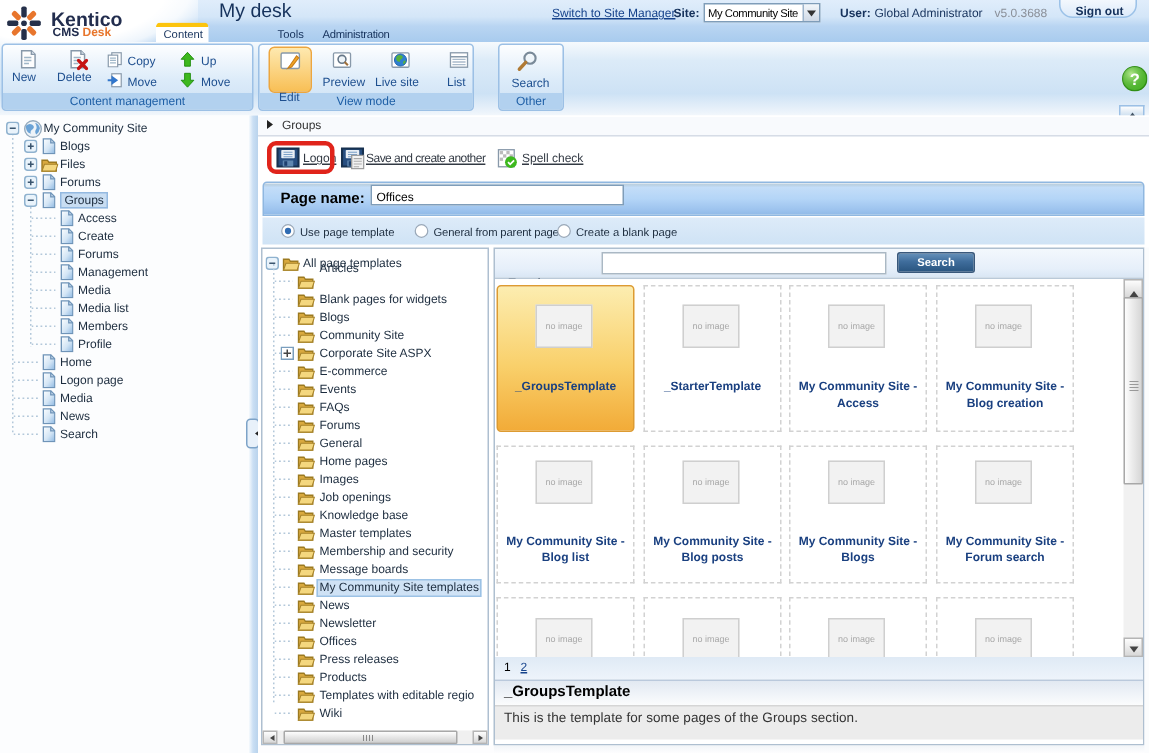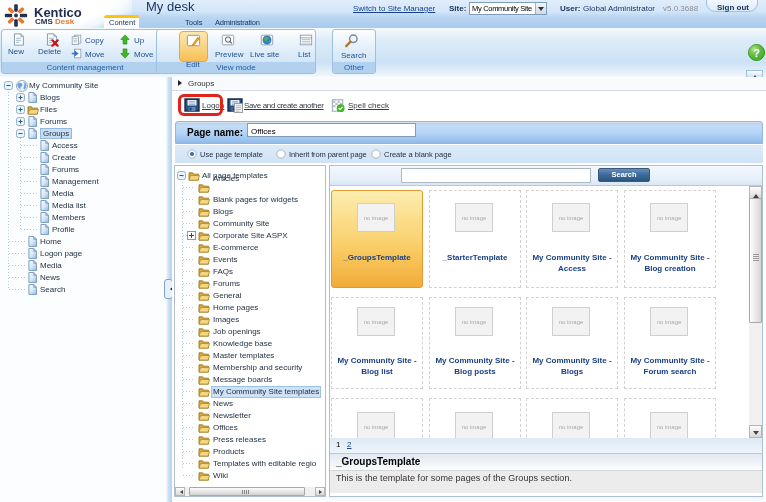--- a/index.html
+++ b/index.html
@@ -22,21 +22,21 @@
 <rect x="-1.8" y="-11.2" width="3.6" height="7.4" rx="1.2"></rect>
 <rect x="-1.8" y="3.8" width="3.6" height="7.4" rx="1.2"></rect>
 <rect x="-11.2" y="-1.8" width="7.4" height="3.6" rx="1.2"></rect>
 <rect x="3.8" y="-1.8" width="7.4" height="3.6" rx="1.2"></rect>
 <circle cx="0" cy="0" r="1.9"></circle>
 </g>
 </g>
   </svg>
 <div class="a" style="left:34px;top:5px;font-size:13px;font-weight:bold;color:#222d4e;white-space:nowrap">Kentico</div>
 <div class="a" style="left:35px;top:17px;font-size:8px;font-weight:bold;color:#222d4e;white-space:nowrap">CMS <span style="color:#e8762d">Desk</span></div>
-<a class="a lnk t8" style="left:353px;top:4px">Switch to Site Manager</a>
+<a class="a lnk t8" style="left:368px;top:4px">Switch to Site Manager</a>
 <div class="a t8" style="left:449px;top:4px;font-weight:bold;color:#16325c">Site:</div>
 <div class="a" style="left:469px;top:2px;width:78px;height:13px;background:#fff;border:1px solid #7f9db9">
 <div class="a" style="left:2px;top:1px;color:#000;font-size:7.5px;letter-spacing:-0.3px;line-height:10px;white-space:nowrap">My Community Site</div>
 <div class="a" style="right:0px;top:0px;width:11px;height:11px;background:linear-gradient(#f2f6fa,#cfd9e6);border-left:1px solid #9db4cc">
       <div class="a" style="left:2px;top:4px;width:0;height:0;border:3px solid transparent;border-top:4px solid #333"></div>
     </div>
   </div>
 <div class="a t8" style="left:560px;top:4px;font-weight:bold;color:#16325c">User:</div>
 <div class="a t8" style="left:583px;top:4px;color:#16325c">Global Administrator</div>
 <div class="a t8" style="left:663px;top:4px;color:#8a8f98">v5.0.3688</div>
@@ -44,21 +44,21 @@
 <div class="a t8" style="left:717px;top:3px;font-weight:bold;color:#16325c">Sign out</div>
 <div class="a" style="left:104px;top:15px;width:35px;height:13px;background:#fff;border-radius:3px 3px 0 0;border-top:3px solid #fcc40e"></div>
 <div class="a" style="left:109px;top:18px;color:#16325c;font-size:7.5px;line-height:9px;white-space:nowrap">Content</div>
 <div class="a" style="left:146px;top:2px;color:#16325c;font-size:13px;line-height:9px;white-space:nowrap">My desk</div>
 <div class="a" style="left:185px;top:18px;color:#16325c;font-size:7.5px;line-height:9px;white-space:nowrap">Tools</div>
 <div class="a" style="left:215px;top:18px;color:#16325c;font-size:7.5px;letter-spacing:-0.2px;line-height:9px;white-space:nowrap">Administration</div>
 <div class="a" style="left:0;top:28px;width:766px;height:49px;background:linear-gradient(#f6fafd,#dcebf8 25%,#cde2f5 70%,#e8f1fa 92%,#f2f7fc)"></div>
 <div class="a" style="left:1px;top:29px;width:168px;height:45px;border:1px solid #9cc0e5;border-radius:3px;background:linear-gradient(#fdfeff,#dcebf9 55%,#cbe0f4);overflow:hidden">
     <div class="a" style="left:0;bottom:0;width:100%;height:11px;background:#b2d1ef;text-align:center;font-size:8px;color:#1e5fa6;line-height:11px">Content management</div>
   </div>
-<div class="a" style="left:156px;top:29px;width:160px;height:45px;border:1px solid #9cc0e5;border-radius:3px;background:linear-gradient(#fdfeff,#dcebf9 55%,#cbe0f4);overflow:hidden">
+<div class="a" style="left:172px;top:29px;width:144px;height:45px;border:1px solid #9cc0e5;border-radius:3px;background:linear-gradient(#fdfeff,#dcebf9 55%,#cbe0f4);overflow:hidden">
     <div class="a" style="left:0;bottom:0;width:100%;height:11px;background:#b2d1ef;text-align:center;font-size:8px;color:#1e5fa6;line-height:11px">View mode</div>
   </div>
 <div class="a" style="left:332px;top:29px;width:44px;height:45px;border:1px solid #9cc0e5;border-radius:3px;background:linear-gradient(#fdfeff,#dcebf9 55%,#cbe0f4);overflow:hidden">
     <div class="a" style="left:0;bottom:0;width:100%;height:11px;background:#b2d1ef;text-align:center;font-size:8px;color:#1e5fa6;line-height:11px">Other</div>
   </div>
 <svg class="a" style="left:12px;top:33px" width="13" height="13" viewBox="0 0 16 16">
 <path d="M3 1 h8 l3 3 v11 h-11 z" fill="#fdfdfd" stroke="#8899aa" stroke-width="1.2"></path>
 <path d="M11 1 v3 h3" fill="#dde6ee" stroke="#8899aa" stroke-width="1.2"></path>
 <g stroke="#9fb6c8" stroke-width="1.2">
       <path d="M5 6.5h6M5 9h6M5 11.5h4"></path>
@@ -435,21 +435,21 @@
 <div class="a" style="left:247px;top:123px;width:169px;height:14px;background:#fff;border:1px solid #7f9db9;font-size:8px;line-height:13px;padding-left:3px;padding-top:1px;color:#000">Offices</div>
 <div class="a" style="left:175px;top:145px;width:588px;height:18px;background:linear-gradient(#ddebf9,#cfe3f5)"></div>
 <svg class="a" style="left:187px;top:149px" width="10" height="10" viewBox="0 0 11 11">
 <circle cx="5.5" cy="5.5" r="4.6" fill="#fff" stroke="#9aa8b8" stroke-width="0.9"></circle>
     <circle cx="5.5" cy="5.5" r="2.3" fill="#2f6cb3"></circle>
   </svg>
 <div class="a" style="left:200px;top:150px;color:#1c2c3e;font-size:7.5px;line-height:10px;white-space:nowrap">Use page template</div>
 <svg class="a" style="left:276px;top:149px" width="10" height="10" viewBox="0 0 11 11">
 <circle cx="5.5" cy="5.5" r="4.6" fill="#fff" stroke="#9aa8b8" stroke-width="0.9"></circle>
   </svg>
-<div class="a" style="left:289px;top:150px;color:#1c2c3e;font-size:7.5px;letter-spacing:-0.1px;line-height:10px;white-space:nowrap">Inherit from parent page</div>
+<div class="a" style="left:289px;top:150px;color:#1c2c3e;font-size:7.5px;letter-spacing:-0.1px;line-height:10px;white-space:nowrap">General from parent page</div>
 <svg class="a" style="left:371px;top:149px" width="10" height="10" viewBox="0 0 11 11">
 <circle cx="5.5" cy="5.5" r="4.6" fill="#fff" stroke="#9aa8b8" stroke-width="0.9"></circle>
   </svg>
 <div class="a" style="left:384px;top:150px;color:#1c2c3e;font-size:7.5px;line-height:10px;white-space:nowrap">Create a blank page</div>
 <div class="a" style="left:174px;top:165px;width:152px;height:332px;background:#fff;border:1px solid #aebfd0"></div>
 <svg class="a" style="left:177px;top:171px" width="9" height="9" viewBox="0 0 9 9">
 <rect x="0.5" y="0.5" width="8" height="8" rx="2" fill="#e9f3fb" stroke="#8fb2cf"></rect>
     <path d="M2.5 4.5h4" stroke="#3a556f" stroke-width="1"></path>
   </svg>
 <svg class="a" style="left:188px;top:171px" width="12" height="10" viewBox="0 0 13 11">

